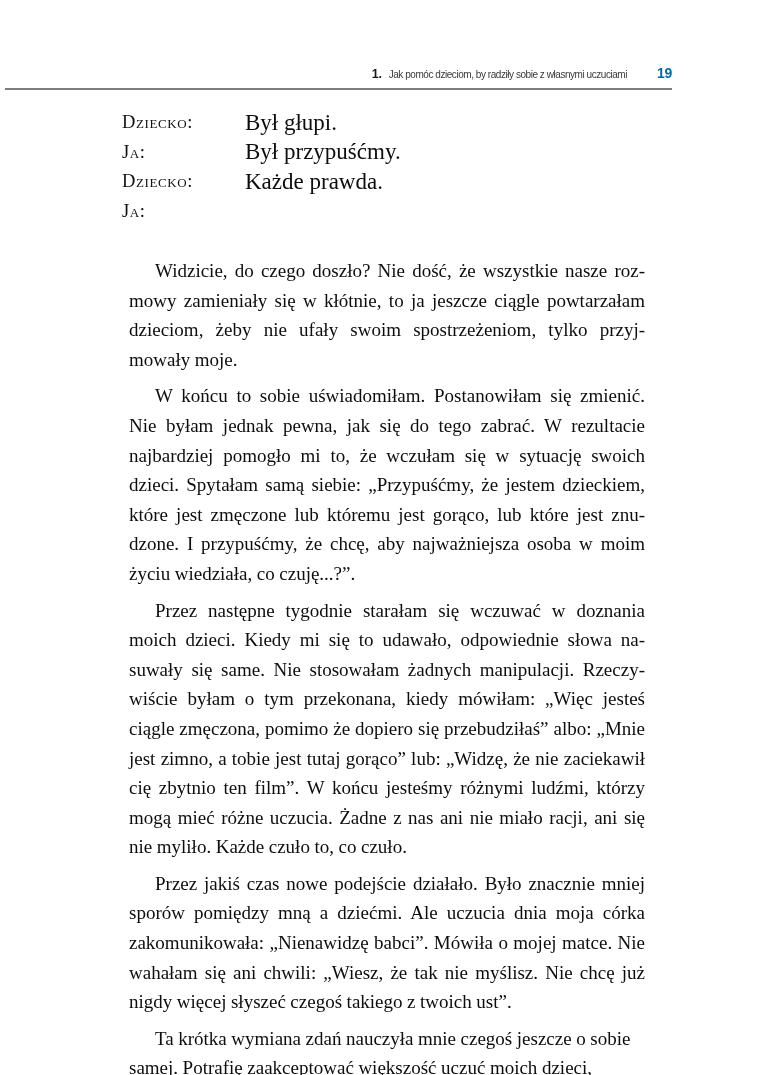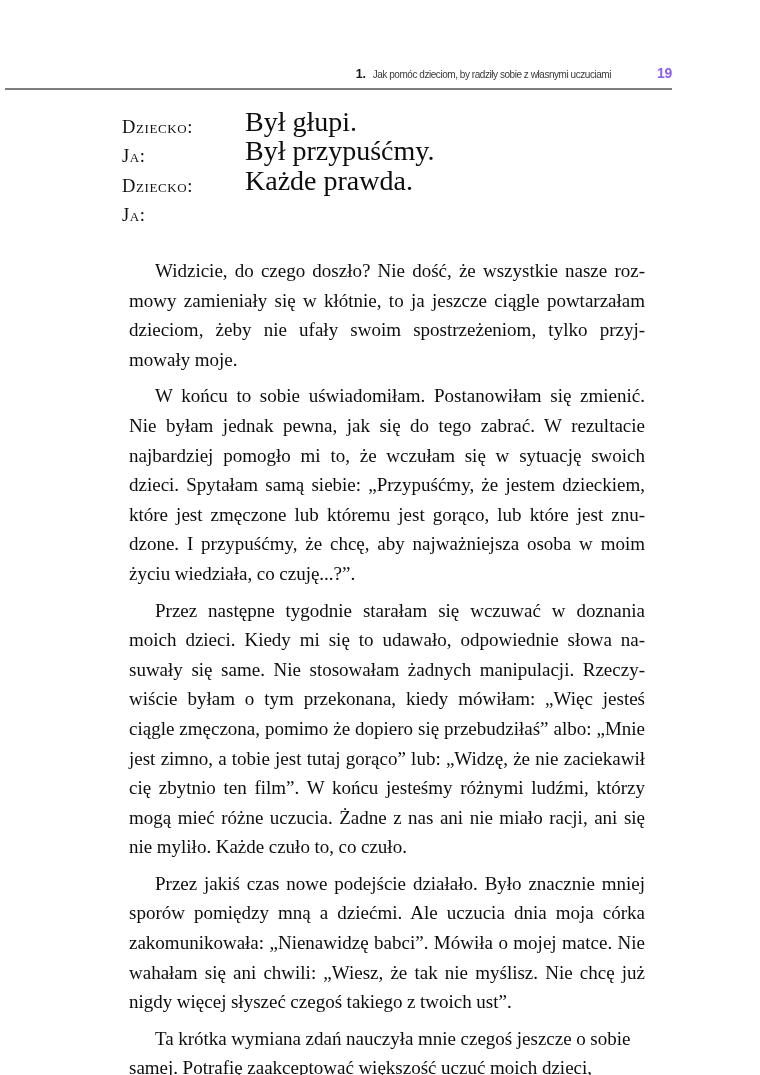--- a/index.html
+++ b/index.html
@@ -47,22 +47,22 @@
     font-family: "Liberation Sans", "DejaVu Sans", sans-serif;
     font-size: 10px;
     color: #3a3a3a;
     letter-spacing: -0.45px;
     white-space: nowrap;
   }
   .rh-pagenum {
     font-family: "Liberation Sans", "DejaVu Sans", sans-serif;
     font-weight: bold;
     font-size: 14px;
-    color: #8b5cf6;
-    margin-left: 46px;
+    color: #0369a1;
+    margin-left: 30px;
     letter-spacing: -0.3px;
   }
   .head-rule {
     position: absolute;
     left: 5px;
     top: 88px;
     width: 667px;
     height: 2px;
     background: #7d7d7d;
   }
@@ -74,39 +74,39 @@
     top: 108px;
     width: 530px;
   }
 
   
   .dialogue {
     margin: 0 0 30px 0;
   }
   .dlg-row {
     display: flex;
-    align-items: flex-end;
+    align-items: center;
     height: 29.5px;
   }
   .dlg-speaker {
     width: 123px;
     flex: 0 0 123px;
     font-size: 18.5px;
     font-variant: small-caps;
     text-transform: lowercase;
     letter-spacing: 0.6px;
     color: #111111;
     white-space: nowrap;
   }
   .dlg-speaker::first-letter {
     font-variant: normal;
     text-transform: uppercase;
   }
   .dlg-line {
-    font-size: 28px;
+    font-size: 23px;
     color: #0d0d0d;
     white-space: nowrap;
   }
 
   
   p.para {
     margin: 7px;
     font-size: 19px;
     line-height: 29.6px;
     text-align: justify;

